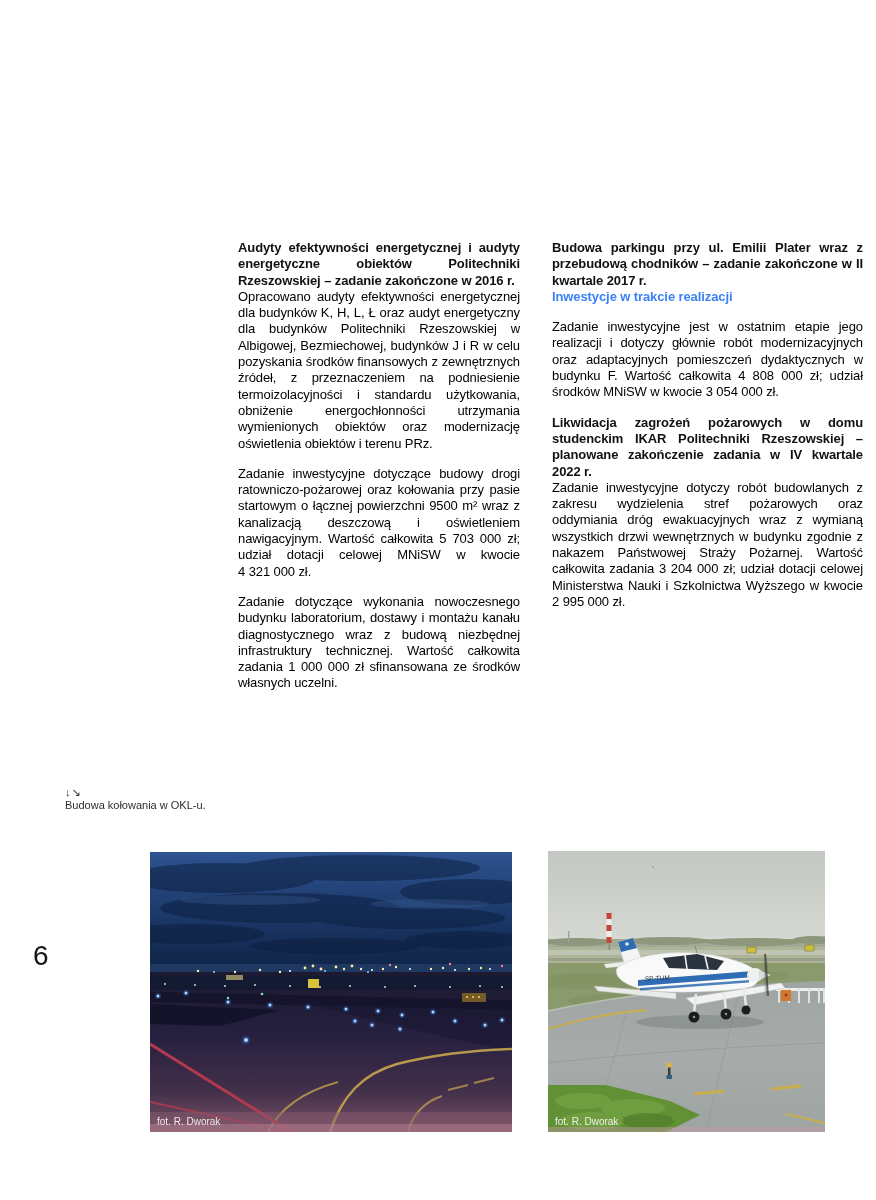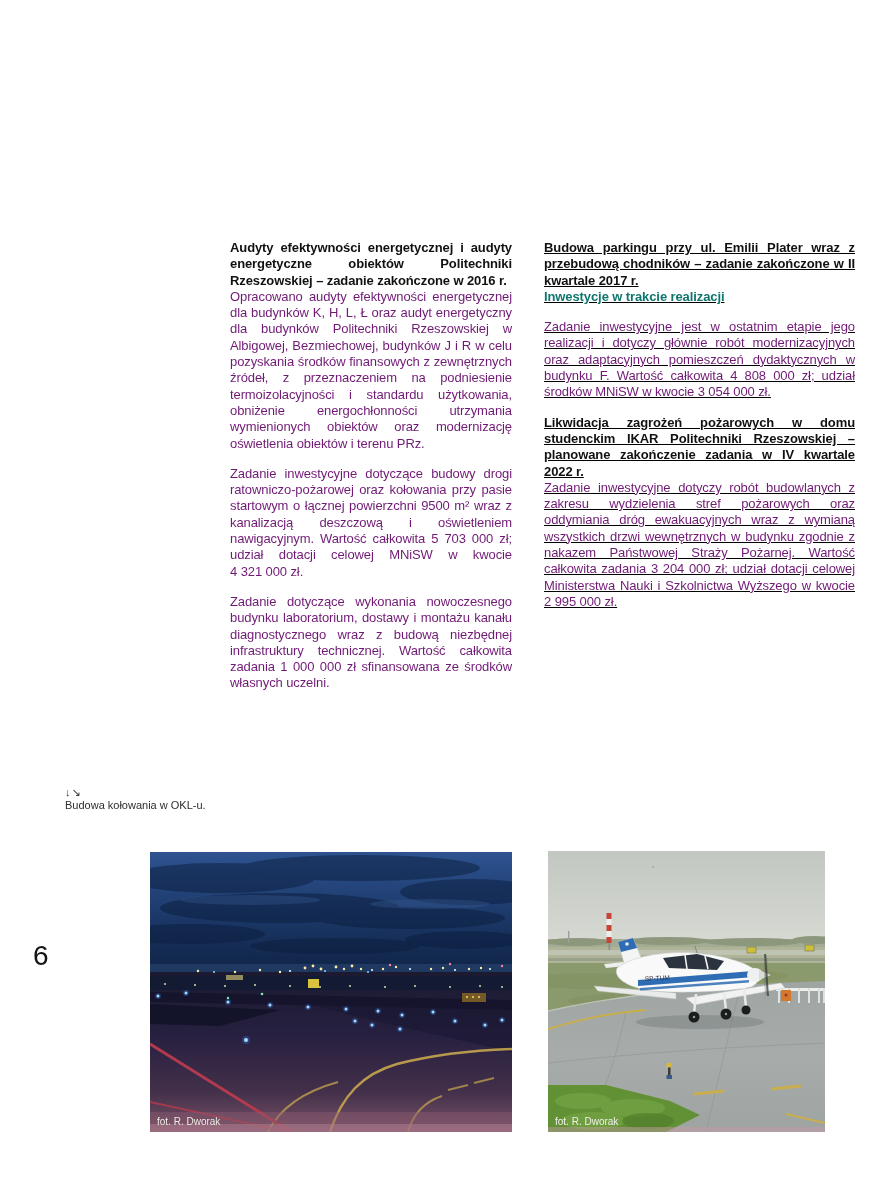--- a/index.html
+++ b/index.html
@@ -1,26 +1,26 @@
 <!DOCTYPE html>
 <html lang="pl"><head>
 <meta charset="utf-8">
 <style>
   html,body{margin:0;padding:0;}
   body{width:876px;height:1200px;background:#ffffff;font-family:"Liberation Sans","DejaVu Sans",sans-serif;}
   .page{position:relative;width:876px;height:1200px;background:#fff;overflow:hidden;}
 
-  .col{position:absolute;top:240px;}
+  .col{position:absolute;top:240px;margin-left:8px;}
   .col.left{left:230px;width:282px;}
-  .col.right{left:544px;width:311px;text-decoration:underline;}
+  .col.right{left:544px;width:311px;}
   .col p{margin:0;font-size:13px;line-height:16.3px;letter-spacing:-0.1px;
-         text-align:justify;color:#701a75;hyphens:auto;}
+         text-align:justify;color:#000000;hyphens:auto;}
   .col p.h{font-weight:700;color:#111;}
   .col p.b{margin-bottom:14px;}
-  .col p.sub{font-weight:700;color:#0f766e;margin-bottom:14px;}
+  .col p.sub{font-weight:700;color:#3b82f6;margin-bottom:14px;}
 
   .photo-ref{position:absolute;left:65px;top:786px;font-size:11px;line-height:13px;color:#2d2d2d;}
   .photo-ref .arrows{font-size:11px;letter-spacing:1px;color:#3a3a3a;}
 
   .folio{position:absolute;left:33px;top:940px;font-size:28px;color:#141414;}
 
   figure{margin:0;padding:0;position:absolute;}
   .photo-left{left:150px;top:852px;width:362px;height:280px;}
   .photo-right{left:548px;top:851px;width:277px;height:281px;}
   figure svg{display:block;}

